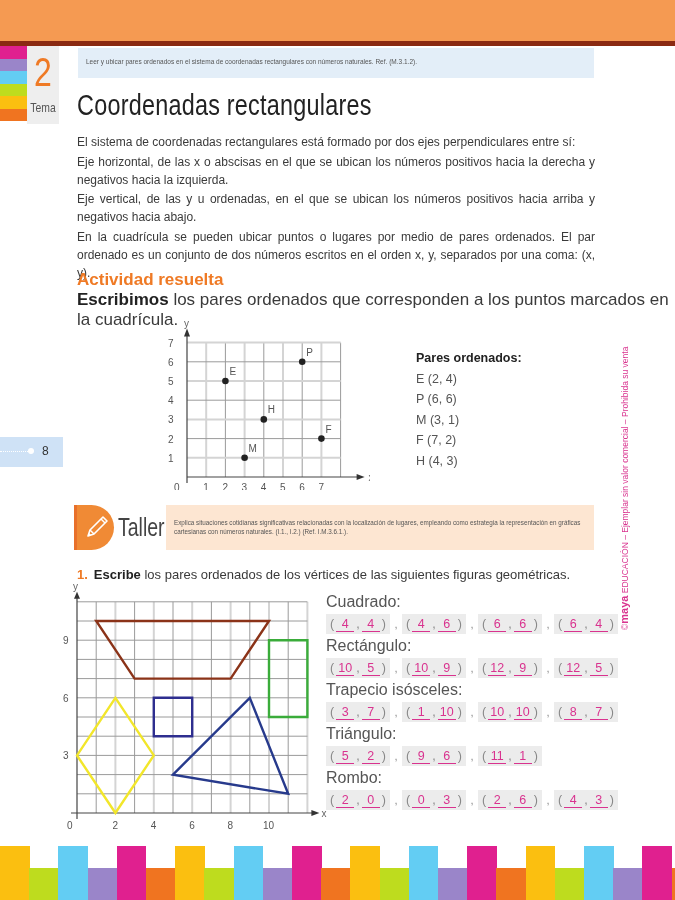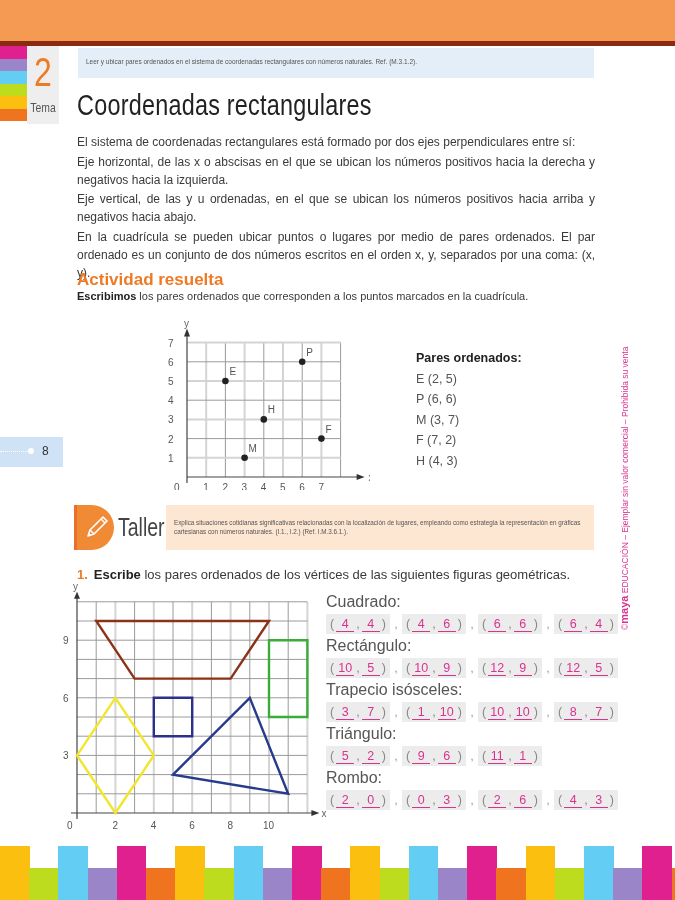--- a/index.html
+++ b/index.html
@@ -10,21 +10,21 @@
   .left-strip { position: absolute; left: 0; top: 46px; width: 27px; }
   .left-strip div { height: 12.5px; }
   .tema-box { position: absolute; left: 27px; top: 46px; width: 32px; height: 78px; background: #eeeeee; text-align: center; }
   .tema-num { font-family: "Liberation Sans", sans-serif; font-size: 40px; color: #ef7a25; line-height: 52px; display:block; transform: scaleX(0.8); }
   .tema-label { font-family: "Liberation Sans", sans-serif; font-size: 13px; color: #555; display:block; transform: scaleX(0.8); margin-top: 2px; }
   .objective { position: absolute; left: 78px; top: 48px; width: 516px; height: 30px; background: #e3eef8; font-size: 6.5px; color: #555; padding: 10px 8px; font-family: "Liberation Sans", sans-serif; }
   .title { position: absolute; left: 77px; top: 88px; font-family: "Liberation Sans", sans-serif; font-size: 30px; color: #222; transform: scaleX(0.78); transform-origin: left top; white-space: nowrap; letter-spacing: 0.3px; }
   .body-text { position: absolute; left: 77px; top: 133px; width: 518px; font-family: "Liberation Sans", sans-serif; font-size: 12px; line-height: 18px; color: #3a3a3a; }
   .body-text p { margin-bottom: 1.5px; text-align: justify; }
   .act-heading { position: absolute; left: 77px; top: 270px; font-family: "Liberation Sans", sans-serif; font-weight: bold; font-size: 17px; color: #ef7a25; }
-  .act-instr { position: absolute; left: 77px; top: 290px; font-family: "Liberation Sans", sans-serif; font-size: 11px; color: #3a3a3a; }
+  .act-instr { position: absolute; left: 77px; top: 290px; font-family: "Liberation Sans", sans-serif; font-size: 17px; color: #3a3a3a; }
   .act-instr b, .ex-instr b { color: #222; }
   .chart1 { position: absolute; left: 160px; top: 310px; }
   .pairs { position: absolute; left: 416px; top: 348px; font-family: "Liberation Sans", sans-serif; font-size: 12.5px; color: #555; line-height: 20.5px; }
   .pairs .ph { font-weight: bold; color: #222; font-size: 12.5px; }
   .page-tab { position: absolute; left: 0; top: 437px; width: 63px; height: 30px; background: #cfe2f6; }
   .page-tab .dots { position: absolute; left: 0; top: 14px; width: 28px; border-top: 1px dotted #fff; }
   .page-tab .dot { position: absolute; left: 28px; top: 11px; width: 6px; height: 6px; border-radius: 50%; background: #fff; }
   .page-tab .num { position: absolute; left: 42px; top: 7px; font-family: "Liberation Sans", sans-serif; font-size: 12px; color: #333; }
   .taller { position: absolute; left: 74px; top: 505px; width: 480px; height: 45px; }
   .taller .badge { position: absolute; left: 0; top: 0; width: 40px; height: 45px; background: #f08a35; border-radius: 0 24px 24px 0; border-left: 3px solid #e8702a; }
@@ -121,23 +121,23 @@
     <circle cx="84.6" cy="147.8" r="3.3" fill="#222"></circle>
     <text x="88.6" y="141.8" font-size="10" fill="#555" font-family="Liberation Sans, sans-serif">M</text>
     <circle cx="161.4" cy="128.6" r="3.3" fill="#222"></circle>
     <text x="165.4" y="122.6" font-size="10" fill="#555" font-family="Liberation Sans, sans-serif">F</text>
     <circle cx="103.8" cy="109.4" r="3.3" fill="#222"></circle>
     <text x="107.8" y="103.4" font-size="10" fill="#555" font-family="Liberation Sans, sans-serif">H</text>
   </svg>
 
 <div class="pairs">
   <div class="ph">Pares ordenados:</div>
-  <div>E (2, 5)</div>
+  <div>E (2, 4)</div>
   <div>P (6, 6)</div>
-  <div>M (3, 7)</div>
+  <div>M (3, 1)</div>
   <div>F (7, 2)</div>
   <div>H (4, 3)</div>
 </div>
 
 <div class="page-tab">
   <div class="dots"></div>
   <div class="dot"></div>
   <div class="num">8</div>
 </div>
 

